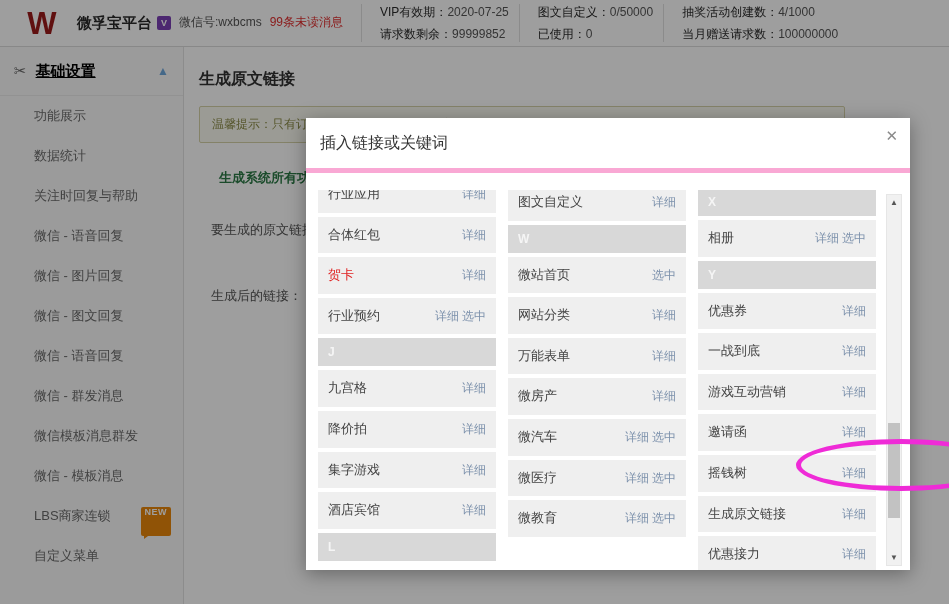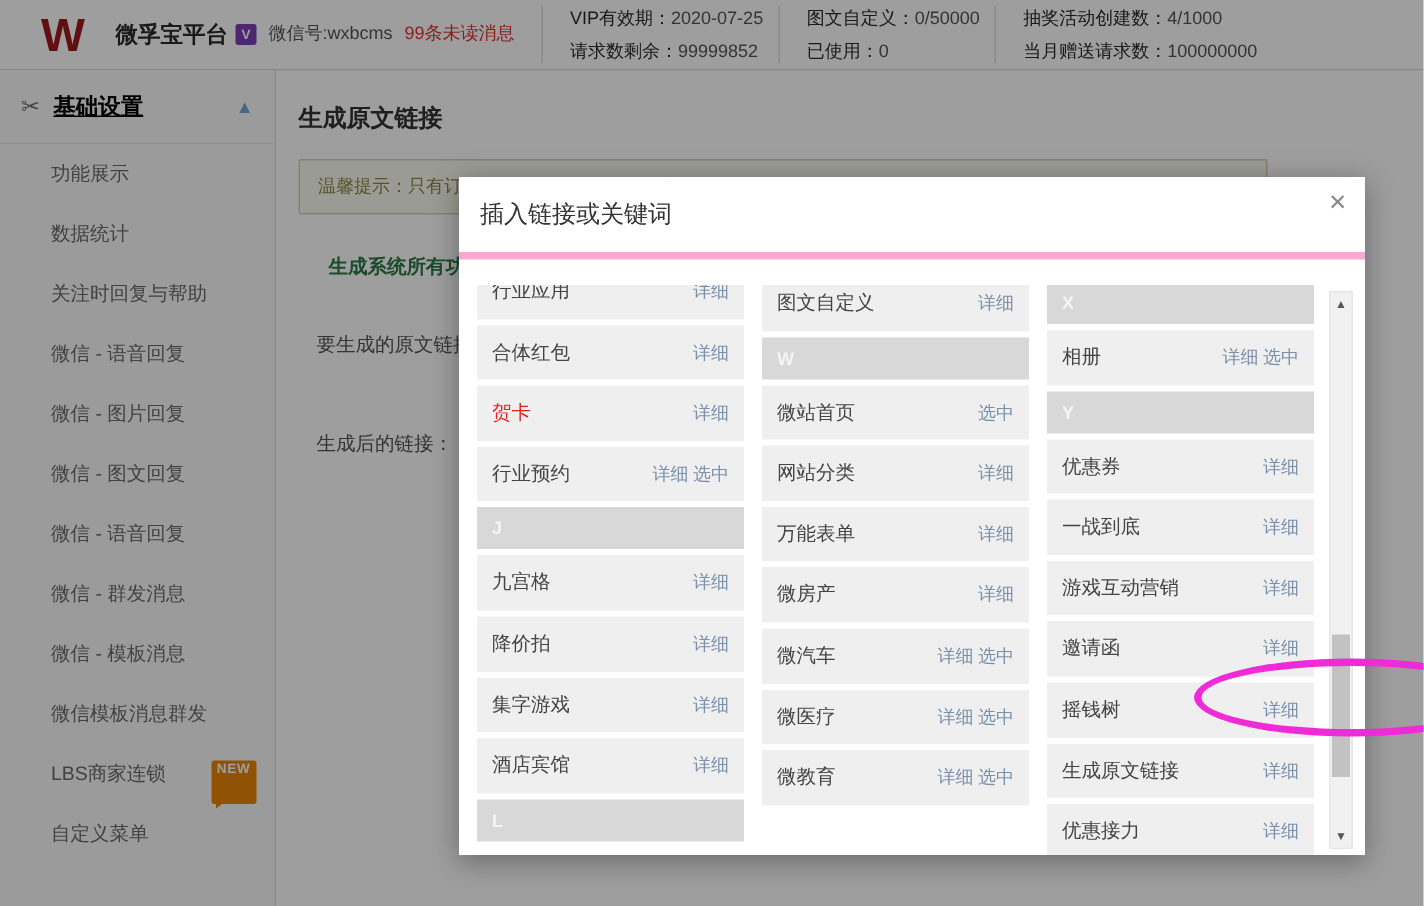--- a/index.html
+++ b/index.html
@@ -159,24 +159,24 @@
         <div class="side-item">
           <span>微信 - 图文回复</span>
         </div>
         <div class="side-item">
           <span>微信 - 语音回复</span>
         </div>
         <div class="side-item">
           <span>微信 - 群发消息</span>
         </div>
         <div class="side-item">
+          <span>微信模板消息群发</span>
+        </div>
+        <div class="side-item">
           <span>微信 - 模板消息</span>
-        </div>
-        <div class="side-item">
-          <span>微信模板消息群发</span>
         </div>
         <div class="side-item">
           <span>LBS商家连锁</span>
           <span class="badge-new">NEW</span>
         </div>
         <div class="side-item">
           <span>自定义菜单</span>
         </div>
       </div>
   </div>

